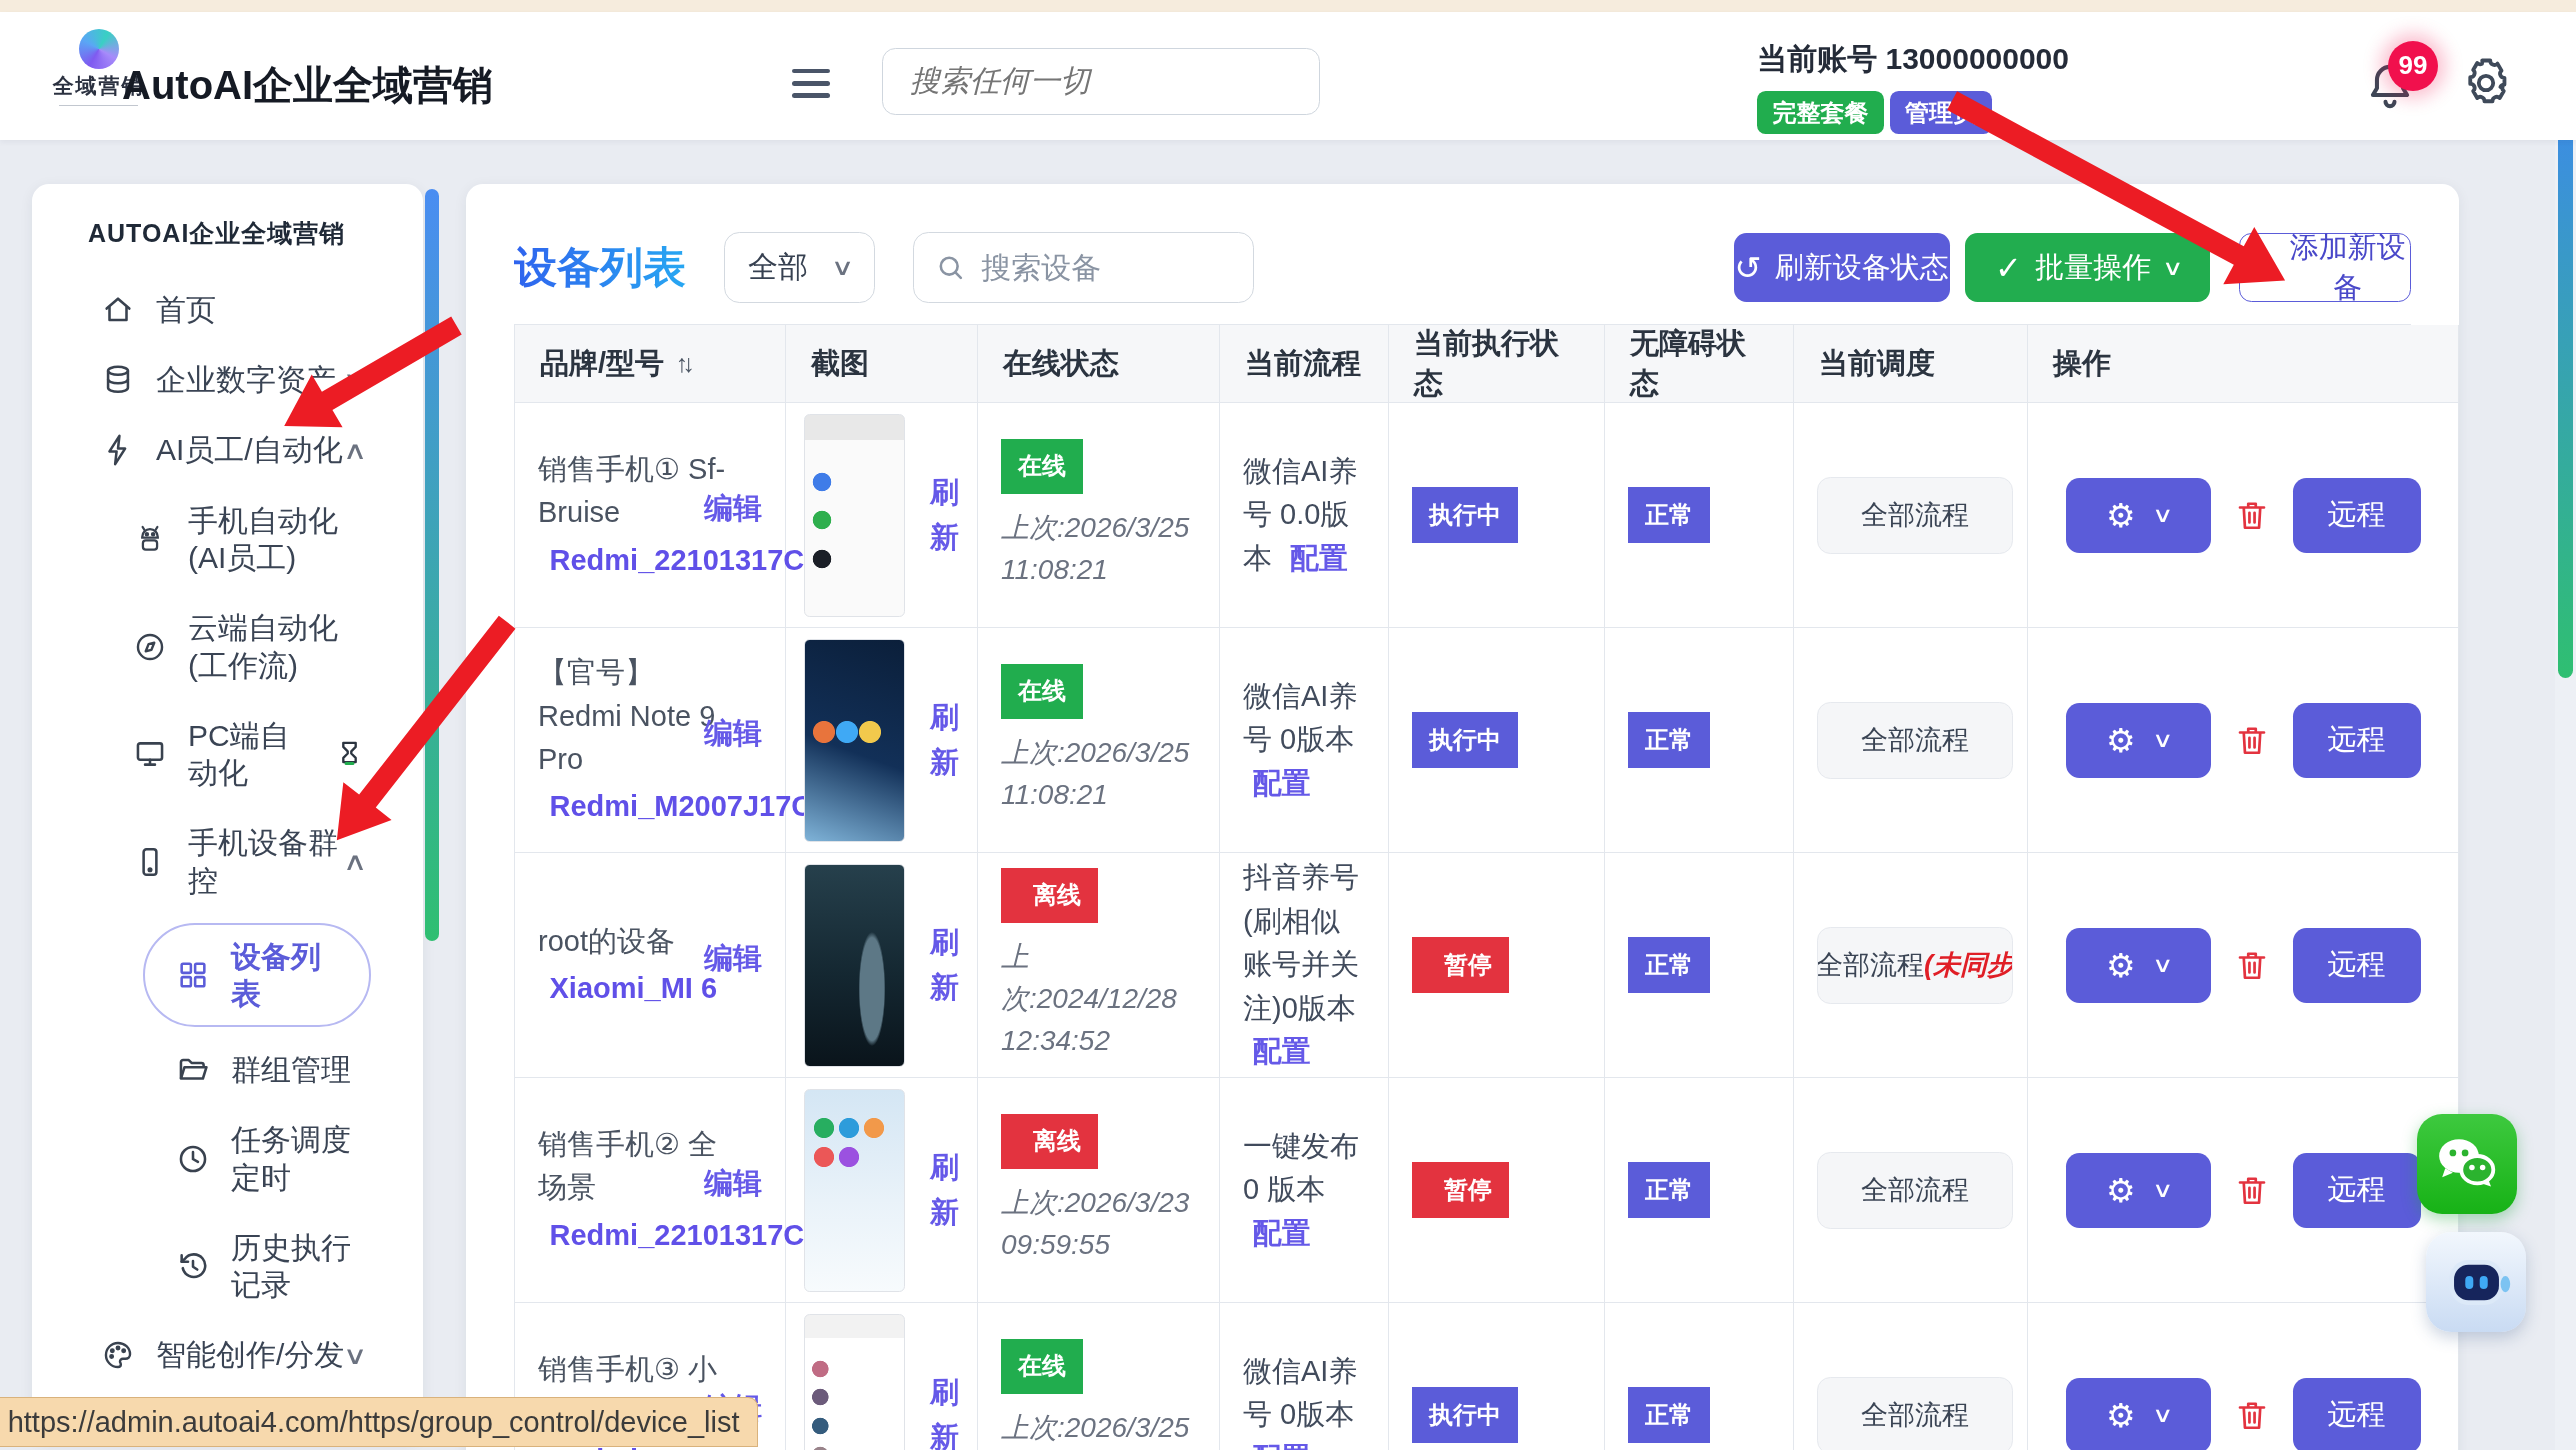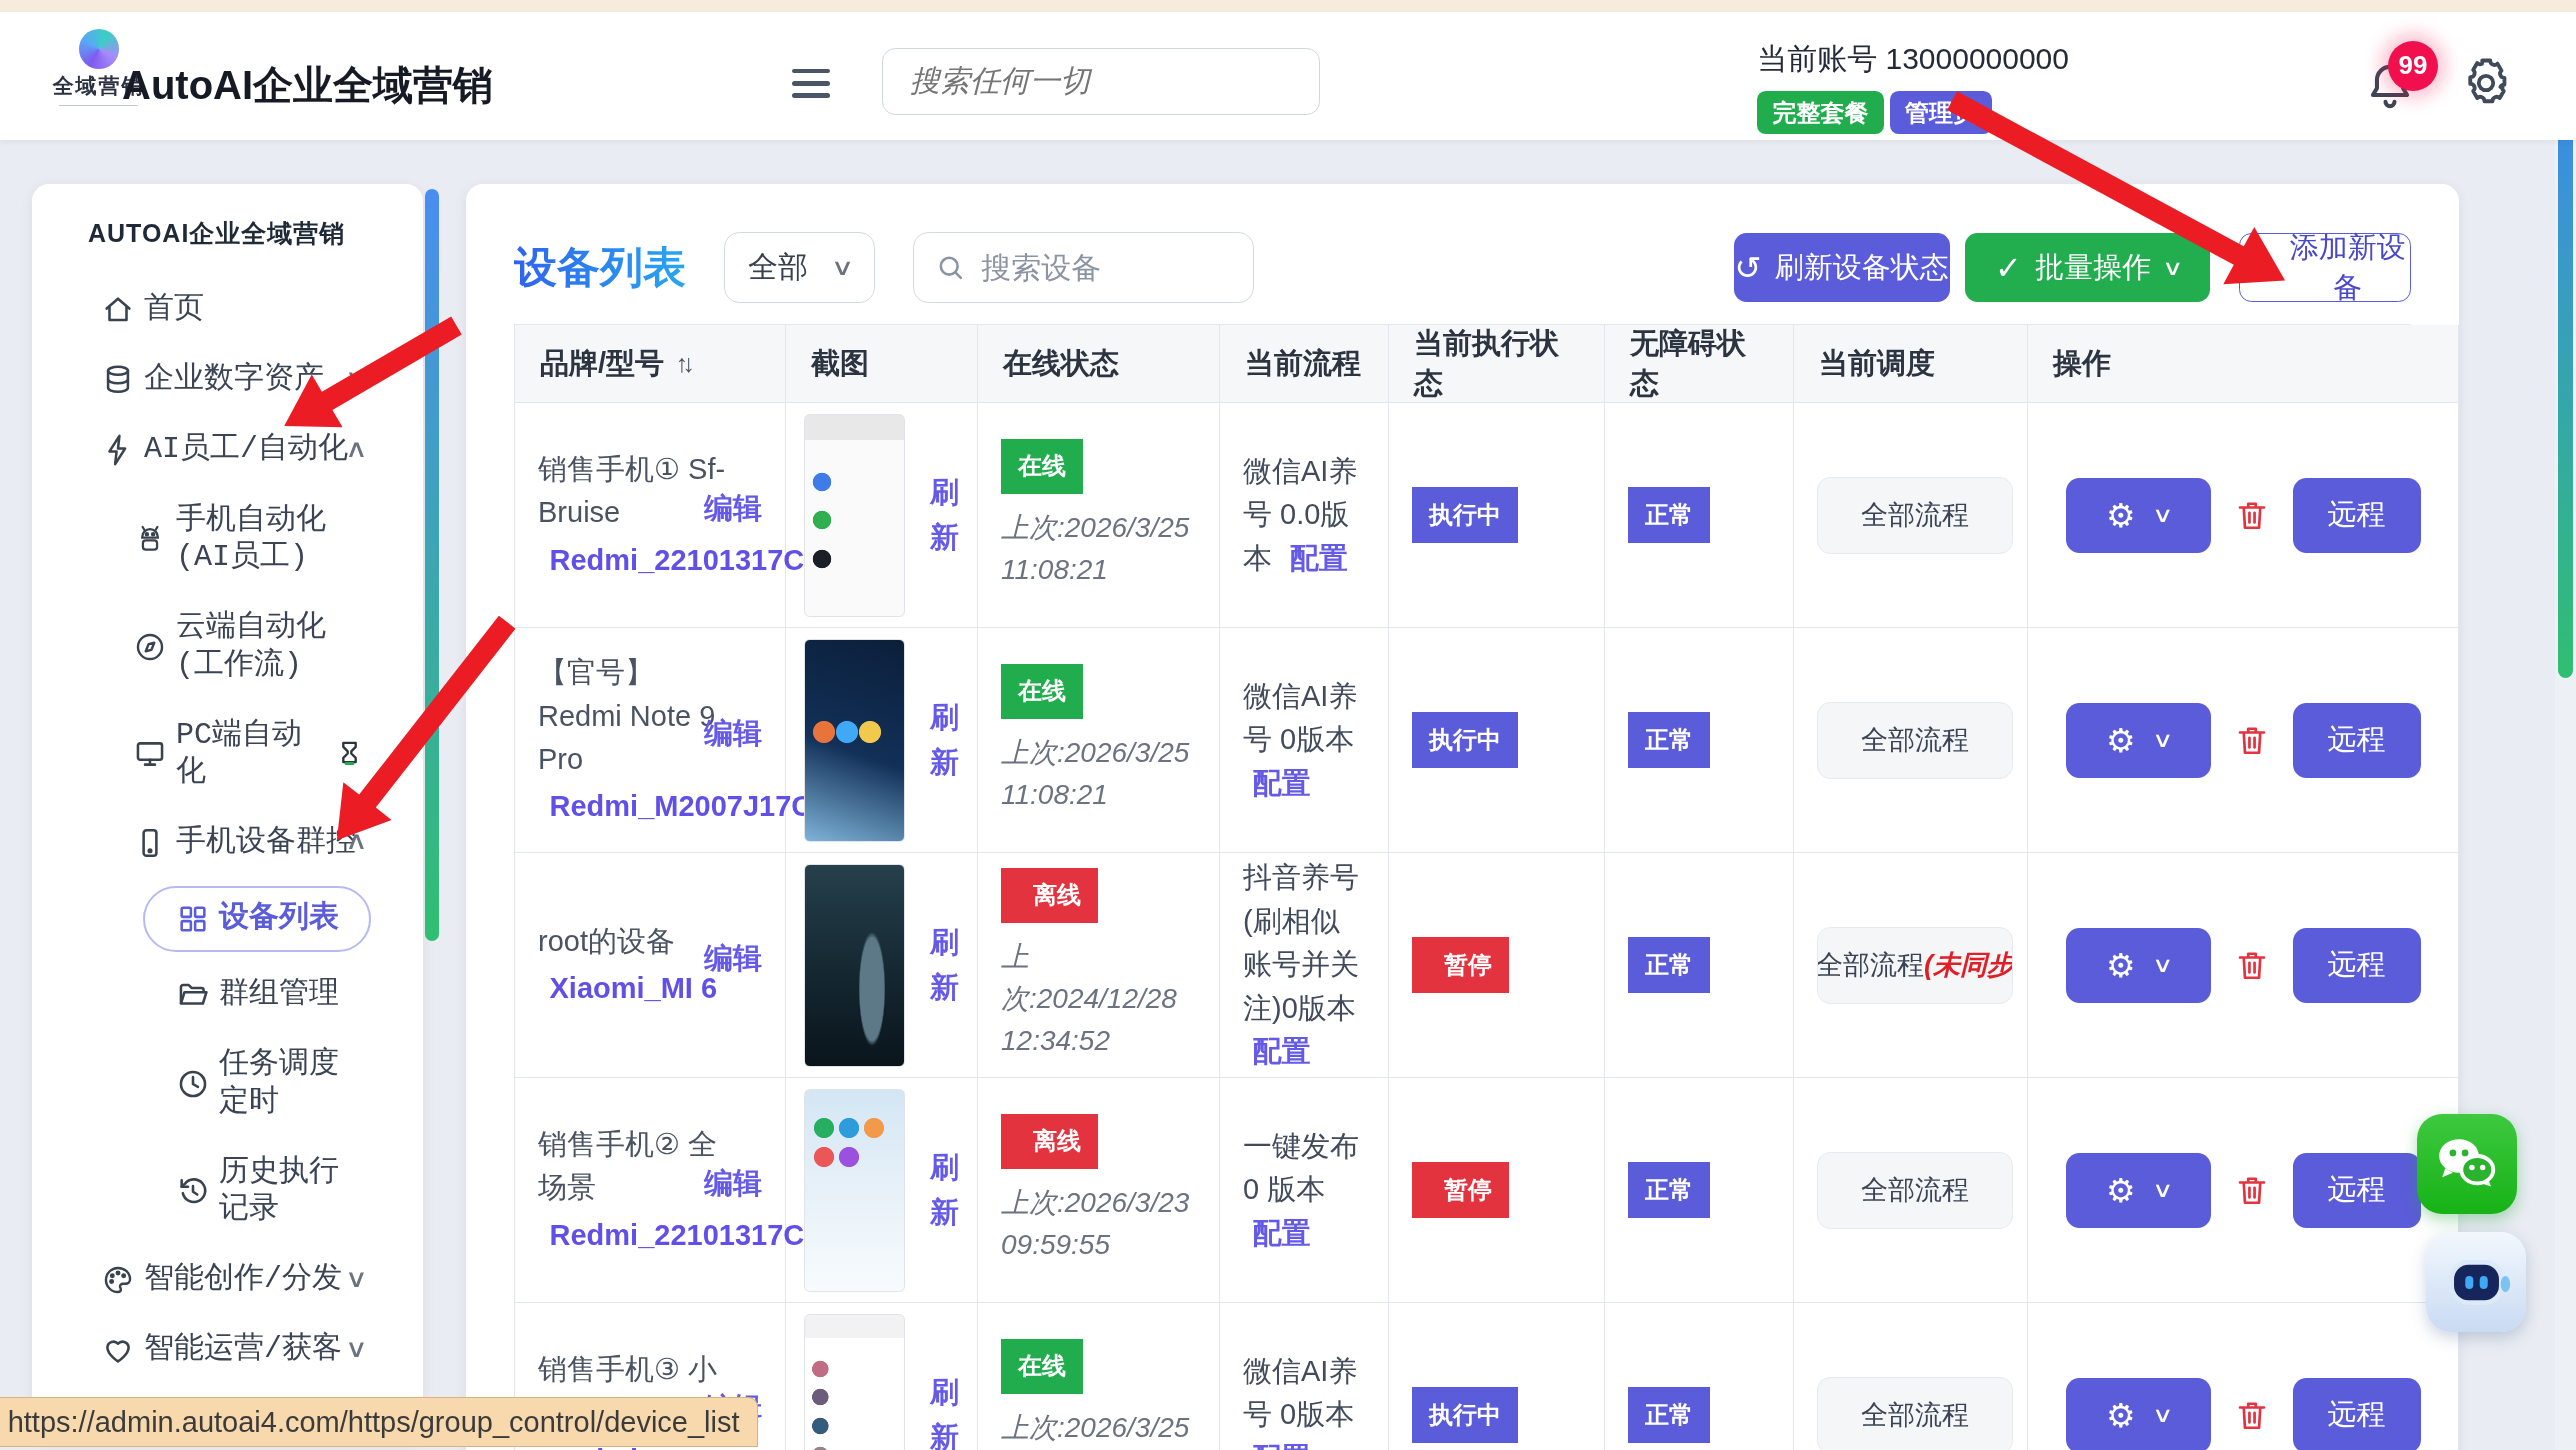--- a/index.html
+++ b/index.html
@@ -17,32 +17,32 @@
 .logo-wrap{position:absolute; left:46px; top:17px; width:105px; text-align:center;}
 .logo-circle{width:40px; height:40px; border-radius:50%; margin:0 auto 3.8px;
   background:conic-gradient(from 210deg,#7f5af0,#5aa7f5,#39d0c3,#a78bfa,#7f5af0);}
 .logo-text{font-size:21px; font-weight:bold; color:#2b3140; letter-spacing:1.9px;}
 .logo-sub{height:5.7px; margin:4.8px 13.4px 0; border-top:1.9px solid #9aa2af; opacity:.6;}
 .app-title{position:absolute; left:122px; top:46px; font-size:40px; font-weight:bold; color:#151a24;}
 .hamburger{position:absolute; left:792px; top:57px; width:38px; cursor:pointer;}
 .hamburger div{height:4.8px; background:#4a5568; border-radius:2.9px; margin-bottom:7.7px;}
 .global-search{position:absolute; left:882px; top:36px; width:438px; height:67px; border:1.9px solid #cfd6de; border-radius:13.4px; font-size:30px; font-style:italic; color:#6e7781; padding:0 27px; outline:none; background:#fff;}
 .account-area{position:absolute; right:507px; top:27px; text-align:left;}
-.account-text{font-size:30px; font-weight:normal; color:#242b38;}
+.account-text{font-size:30px; font-weight:bold; color:#242b38;}
 .badge-row{margin-top:11.5px; display:flex; gap:6px;}
 .mini-badge{font-size:24px; font-weight:bold; color:#fff; padding:5.7px 15.3px; border-radius:8.6px;}
 .mini-badge.green{background:var(--green);} .mini-badge.indigo{background:var(--indigo);}
 .bell-wrap{position:absolute; right:159px; top:46px; width:54px; height:56px; color:#3d4656;}
 .notif-badge{position:absolute; right:-21px; top:-17px; min-width:50px; height:50px; border-radius:50%; background:#f1104d; color:#fff; font-size:26px; font-weight:bold; display:flex; align-items:center; justify-content:center; box-shadow:0 0 17px 7.7px rgba(241,16,77,.25);}
 .gear-wrap{position:absolute; right:63px; top:44px; width:54px; height:54px; color:#3f4a5a;}
 
 
 .sidebar{position:absolute; left:32px; top:184px; width:391px; height:1256px; background:#fff; border-radius:17px; box-shadow:0 3.8px 13.4px rgba(30,40,60,.07); padding-top:33px; overflow:hidden;}
 .sidebar-title{font-size:25px; font-weight:bold; color:#1f2937; padding-left:56px; letter-spacing:1px; margin-bottom:25px;}
-.side-item{position:relative; display:flex; align-items:center; gap:9px; padding:16.3px 57px 16.3px 69px; font-size:30px; color:#3a4454; cursor:pointer; line-height:1.25;font-family:Liberation Mono, monospace;}
+.side-item{position:relative; display:flex; align-items:center; gap:21px; padding:16.3px 57px 16.3px 69px; font-size:30px; color:#3a4454; cursor:pointer; line-height:1.25;}
 .side-item.lvl2{padding-left:101px;}
 .side-item.lvl3{padding-left:144px;}
 .side-item .s-icon{width:34px; height:34px; flex:0 0 34px; color:#39424f;}
 .side-item .s-label{flex:1;}
 .side-item .s-chevron{position:absolute; right:59px; color:#6b7280; font-size:25px; transform:scaleX(1.35);}
 .side-item .s-trailing{width:33px; height:33px; color:#2b3440; margin-left:5.7px;}
 .side-item.active{border:2.9px solid #b7b9f2; border-radius:956px; margin:7.7px 52px 7.7px 111px; padding:12.4px 19px 12.4px 31px; color:var(--indigo); font-weight:bold;}
 .side-item.active .s-icon{color:var(--indigo);}
 .side-scrollbar{position:absolute; left:425px; top:189px; width:14.4px; height:752px; border-radius:7.7px; background:linear-gradient(180deg,#4a8df2,#2fbf71); z-index:6;}
 

